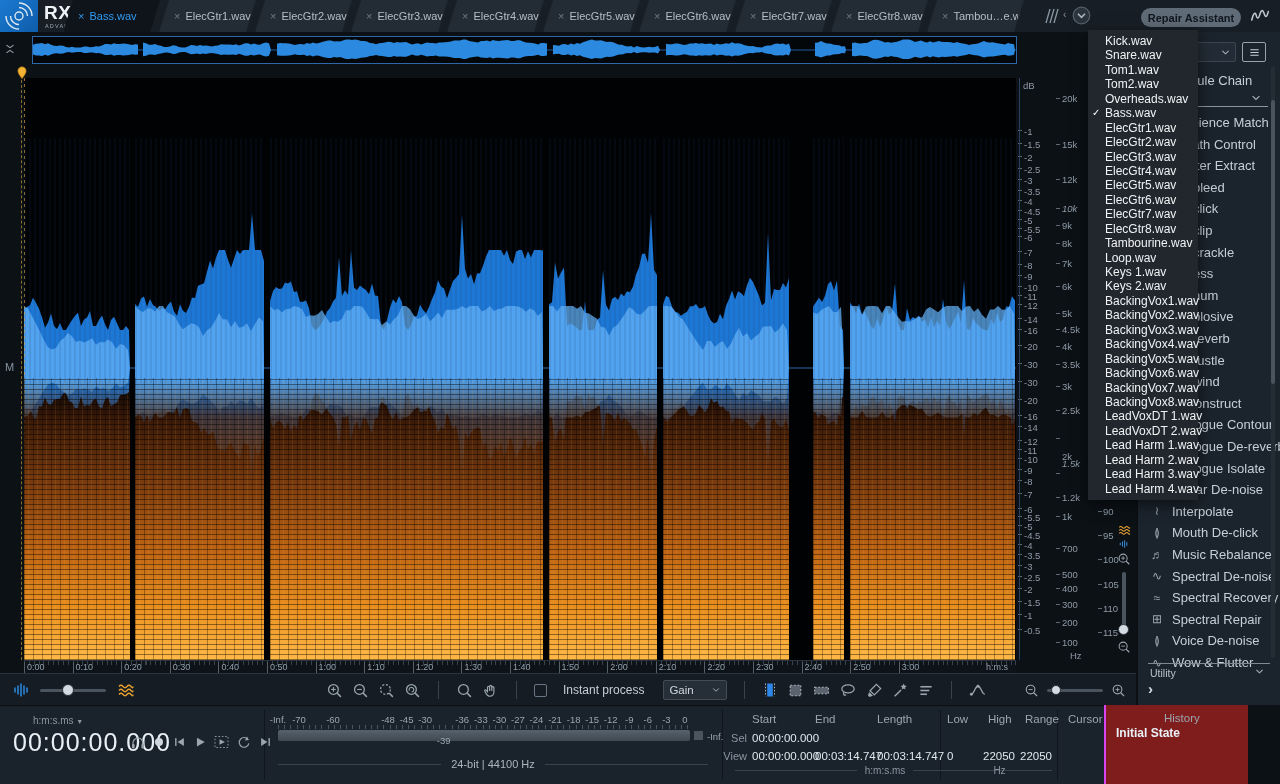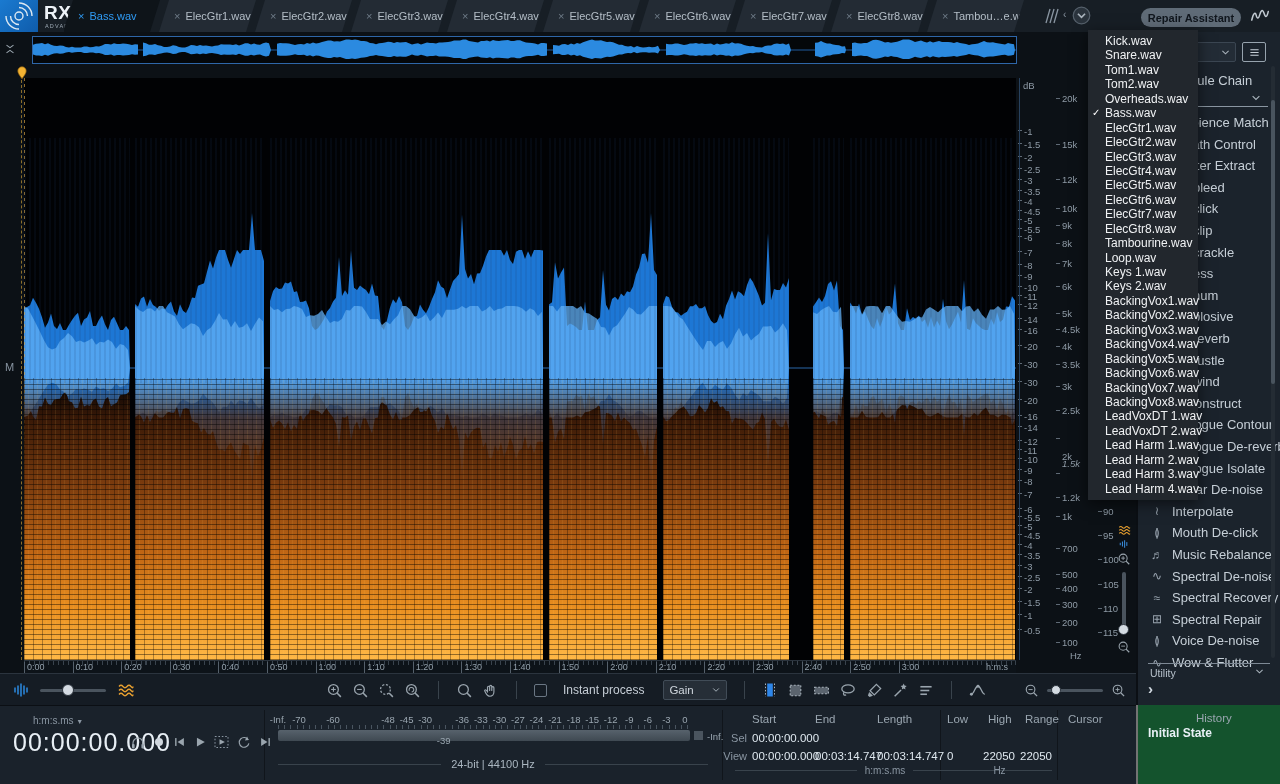--- a/index.html
+++ b/index.html
@@ -62,21 +62,21 @@
 #fmt-row{position:absolute;left:278px;top:52px;width:430px;display:flex;align-items:center;font-size:11px;color:#aab6c0}
 #fmt-row:before,#fmt-row:after{content:"";flex:1;height:1px;background:#39434c}
 #fmt-row span{padding:0 10px}
 .sih{position:absolute;top:7px;font-size:11.5px;color:#9aa6b0}
 .siv{position:absolute;font-size:11.5px;color:#dfe8ef}
 .sil{position:absolute;font-size:11px;color:#8a96a2}
 .unit-row{position:absolute;top:59px;display:flex;align-items:center;font-size:10px;color:#8a96a2}
 .unit-row:before,.unit-row:after{content:"";flex:1;height:1px;background:#39434c}
 .unit-row span{padding:0 8px}
 
-#history{position:absolute;left:1136px;top:705px;width:144px;height:79px;background:#14532d;border-left:2px solid #737373}
+#history{position:absolute;left:1104px;top:705px;width:144px;height:79px;background:#7f1d1d;border-left:2px solid #d946ef}
 #history-title{position:absolute;left:58px;top:7px;font-size:11.5px;color:#9aa6b0}
 .hist-item{position:absolute;left:10px;top:21px;font-size:12px;font-weight:bold;color:#e9f0f6}
 
 #sidebar{position:absolute;left:1136px;top:32px;width:144px;height:673px;background:#1b232c;border-left:2px solid #0b0f14}
 #sb-select{position:absolute;left:10px;top:10px;width:88px;height:20px;background:#232c36;border:1px solid #3b4652;border-radius:2px;display:flex;align-items:center;justify-content:flex-end;padding-right:4px}
 #sb-menu-btn{position:absolute;left:104px;top:10px;width:24px;height:20px;border:1px solid #97a3ae;border-radius:2px;display:flex;align-items:center;justify-content:center}
 .sb-row{position:absolute;left:0;width:144px;height:21px;display:flex;align-items:center;cursor:pointer}
 .sb-ico{width:14px;margin-left:12px;margin-right:8px;font-size:12px;color:#9aa5b0;text-align:center;flex:0 0 auto}
 .sb-lbl{font-size:13px;color:#c6cfd7;white-space:nowrap}
 #preset-line{position:absolute;left:10px;top:74px;width:120px;border-bottom:1px solid #8a96a2;height:1px}
@@ -328,21 +328,21 @@
       <div class="tick-lbl" style="left: 1024px; top: 376.601px;">-30</div>
       <div class="tick-dash" style="left: 1018px; top: 628.785px;"></div>
       <div class="tick-lbl" style="left: 1024px; top: 624.785px;">-0.5</div>
       <div class="tick-dash" style="left: 1056px; top: 97.7872px;"></div>
       <div class="tick-lbl" style="left: 1062px; top: 92.7872px;">20k</div>
       <div class="tick-dash" style="left: 1056px; top: 144.008px;"></div>
       <div class="tick-lbl" style="left: 1062px; top: 139.008px;">15k</div>
       <div class="tick-dash" style="left: 1056px; top: 179.461px;"></div>
       <div class="tick-lbl" style="left: 1062px; top: 174.461px;">12k</div>
       <div class="tick-dash" style="left: 1056px; top: 208.109px;"></div>
-      <div class="tick-lbl" style="left: 1062px; top: 203.109px;">10k</div>
+      <div class="tick-lbl" style="left: 1062px; top: 203.109px; font-style: italic;">10k</div>
       <div class="tick-dash" style="left: 1056px; top: 224.512px;"></div>
       <div class="tick-lbl" style="left: 1062px; top: 219.512px;">9k</div>
       <div class="tick-dash" style="left: 1056px; top: 242.702px;"></div>
       <div class="tick-lbl" style="left: 1062px; top: 237.702px;">8k</div>
       <div class="tick-dash" style="left: 1056px; top: 263.116px;"></div>
       <div class="tick-lbl" style="left: 1062px; top: 258.116px;">7k</div>
       <div class="tick-dash" style="left: 1056px; top: 286.373px;"></div>
       <div class="tick-lbl" style="left: 1062px; top: 281.373px;">6k</div>
       <div class="tick-dash" style="left: 1056px; top: 313.396px;"></div>
       <div class="tick-lbl" style="left: 1062px; top: 308.396px;">5k</div>

